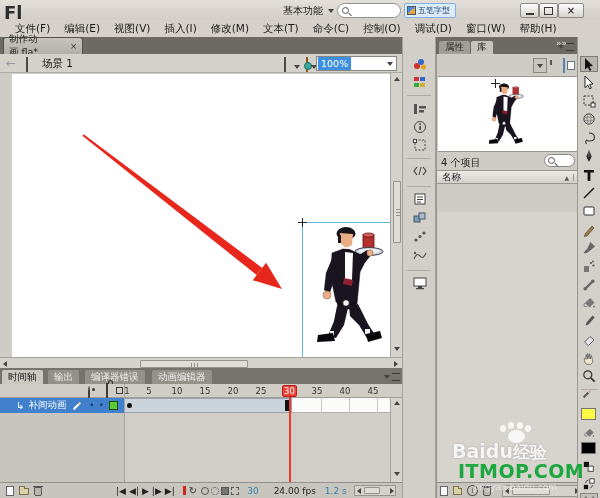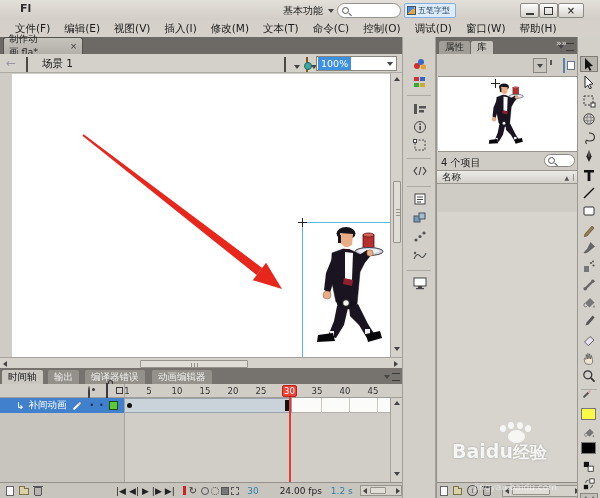--- a/index.html
+++ b/index.html
@@ -2,21 +2,21 @@
 <html><head>
 <meta charset="utf-8">
 <style>
   html,body{margin:0;padding:0;background:#888;}
   .app{position:relative;width:600px;height:498px;background:#d5d1ca;overflow:hidden;
        font-family:"DejaVu Sans","Liberation Sans",sans-serif;font-size:11px;color:#1a1a1a;
        -webkit-font-smoothing:antialiased;}
   .abs{position:absolute;}
   
   .titlebar{left:0;top:0;width:600px;height:20px;background:linear-gradient(#e3e0d9,#d2cec7);}
-  .fl-logo{left:20px;top:2px;font-size:11px;font-weight:bold;color:#2d2d2d;letter-spacing:0;}
+  .fl-logo{left:4px;top:2px;font-size:18px;font-weight:bold;color:#2d2d2d;letter-spacing:0;}
   .workspace{left:283px;top:4px;font-size:10px;color:#222;display:flex;align-items:center;gap:5px;}
   .searchbox{left:337px;top:3px;width:62px;height:13px;background:#fff;border:1px solid #96938d;border-radius:8px;}
   .i-mag{position:absolute;left:4px;top:3px;width:5px;height:5px;border:1px solid #555;border-radius:50%;}
   .i-mag:after{content:"";position:absolute;width:4px;height:1.4px;background:#555;transform:rotate(45deg);left:4.5px;top:6px;}
   .ime{left:404px;top:3px;width:46px;height:13px;background:#dcecfb;border:1px solid #86aede;border-radius:2px;
        display:flex;align-items:center;gap:2px;padding:0 2px;font-size:8px;color:#1d3a5f;}
   .ime-ico{width:7px;height:7px;background:linear-gradient(135deg,#4c8be0 50%,#e8a53c 50%);border:0.5px solid #456;}
   .winbtn{top:3px;width:17px;height:13px;background:linear-gradient(#fdfdfd,#d6d3cc);border:1px solid #8e8b86;border-radius:2px;
           display:flex;align-items:center;justify-content:center;}
   .wb-min{left:520px;} .wb-max{left:539px;} .wb-close{left:558px;width:24px;}
@@ -690,35 +690,36 @@
       <span class="pb">▶</span>
       <span class="pb">|▶</span>
       <span class="pb">▶|</span>
       <span style="width:3px;height:9px;background:#cc2420;margin:0 3px 0 5px;"></span>
       <span style="font-size:10px;color:#333;margin-right:4px;">↻</span>
       <span class="onion" style="border-radius:50%;"></span>
       <span class="onion" style="border-radius:50%;border-style:dotted;"></span>
       <span class="onion" style="background:#777;"></span>
       <span class="onion" style="border-style:dashed;"></span>
       <span class="pb hot" style="margin-left:6px;">30</span>
-      <span class="pb" style="margin-left:18px;">24.00 fps</span>
+      <span class="pb" style="margin-left:12px;">24.00 fps</span>
       <span class="pb hot" style="margin-left:6px;">1.2 s</span>
       <div class="hsb" style="position:relative;width:42px;height:11px;margin-left:4px;border:1px solid #98958f;">
         <span class="abs tri-l" style="left:2px;top:2px;"></span>
         <div class="abs sb-thumb" style="left:9px;top:1px;width:16px;height:7px;"></div>
         <span class="abs tri-r" style="left:35px;top:2px;"></span>
       </div>
     </div>
   </div>
 
   <div class="abs wm">
     <div class="paw">
       <i style="left:10px;top:8px;width:17px;height:13px;"></i>
       <i style="left:2px;top:3px;width:6px;height:7px;"></i>
       <i style="left:10px;top:0;width:6px;height:7px;"></i>
       <i style="left:19px;top:0;width:6px;height:7px;"></i>
       <i style="left:27px;top:3px;width:6px;height:7px;"></i>
     </div>
     <div class="wm-brand"><span>Baidu</span><span class="wm-cn">经验</span></div>
+    <div class="wm-site">ITMOP.COM</div>
     <div class="wm-sub">jingyan.baidu.com</div>
   </div>
 
 </div>
 
 </body></html>

